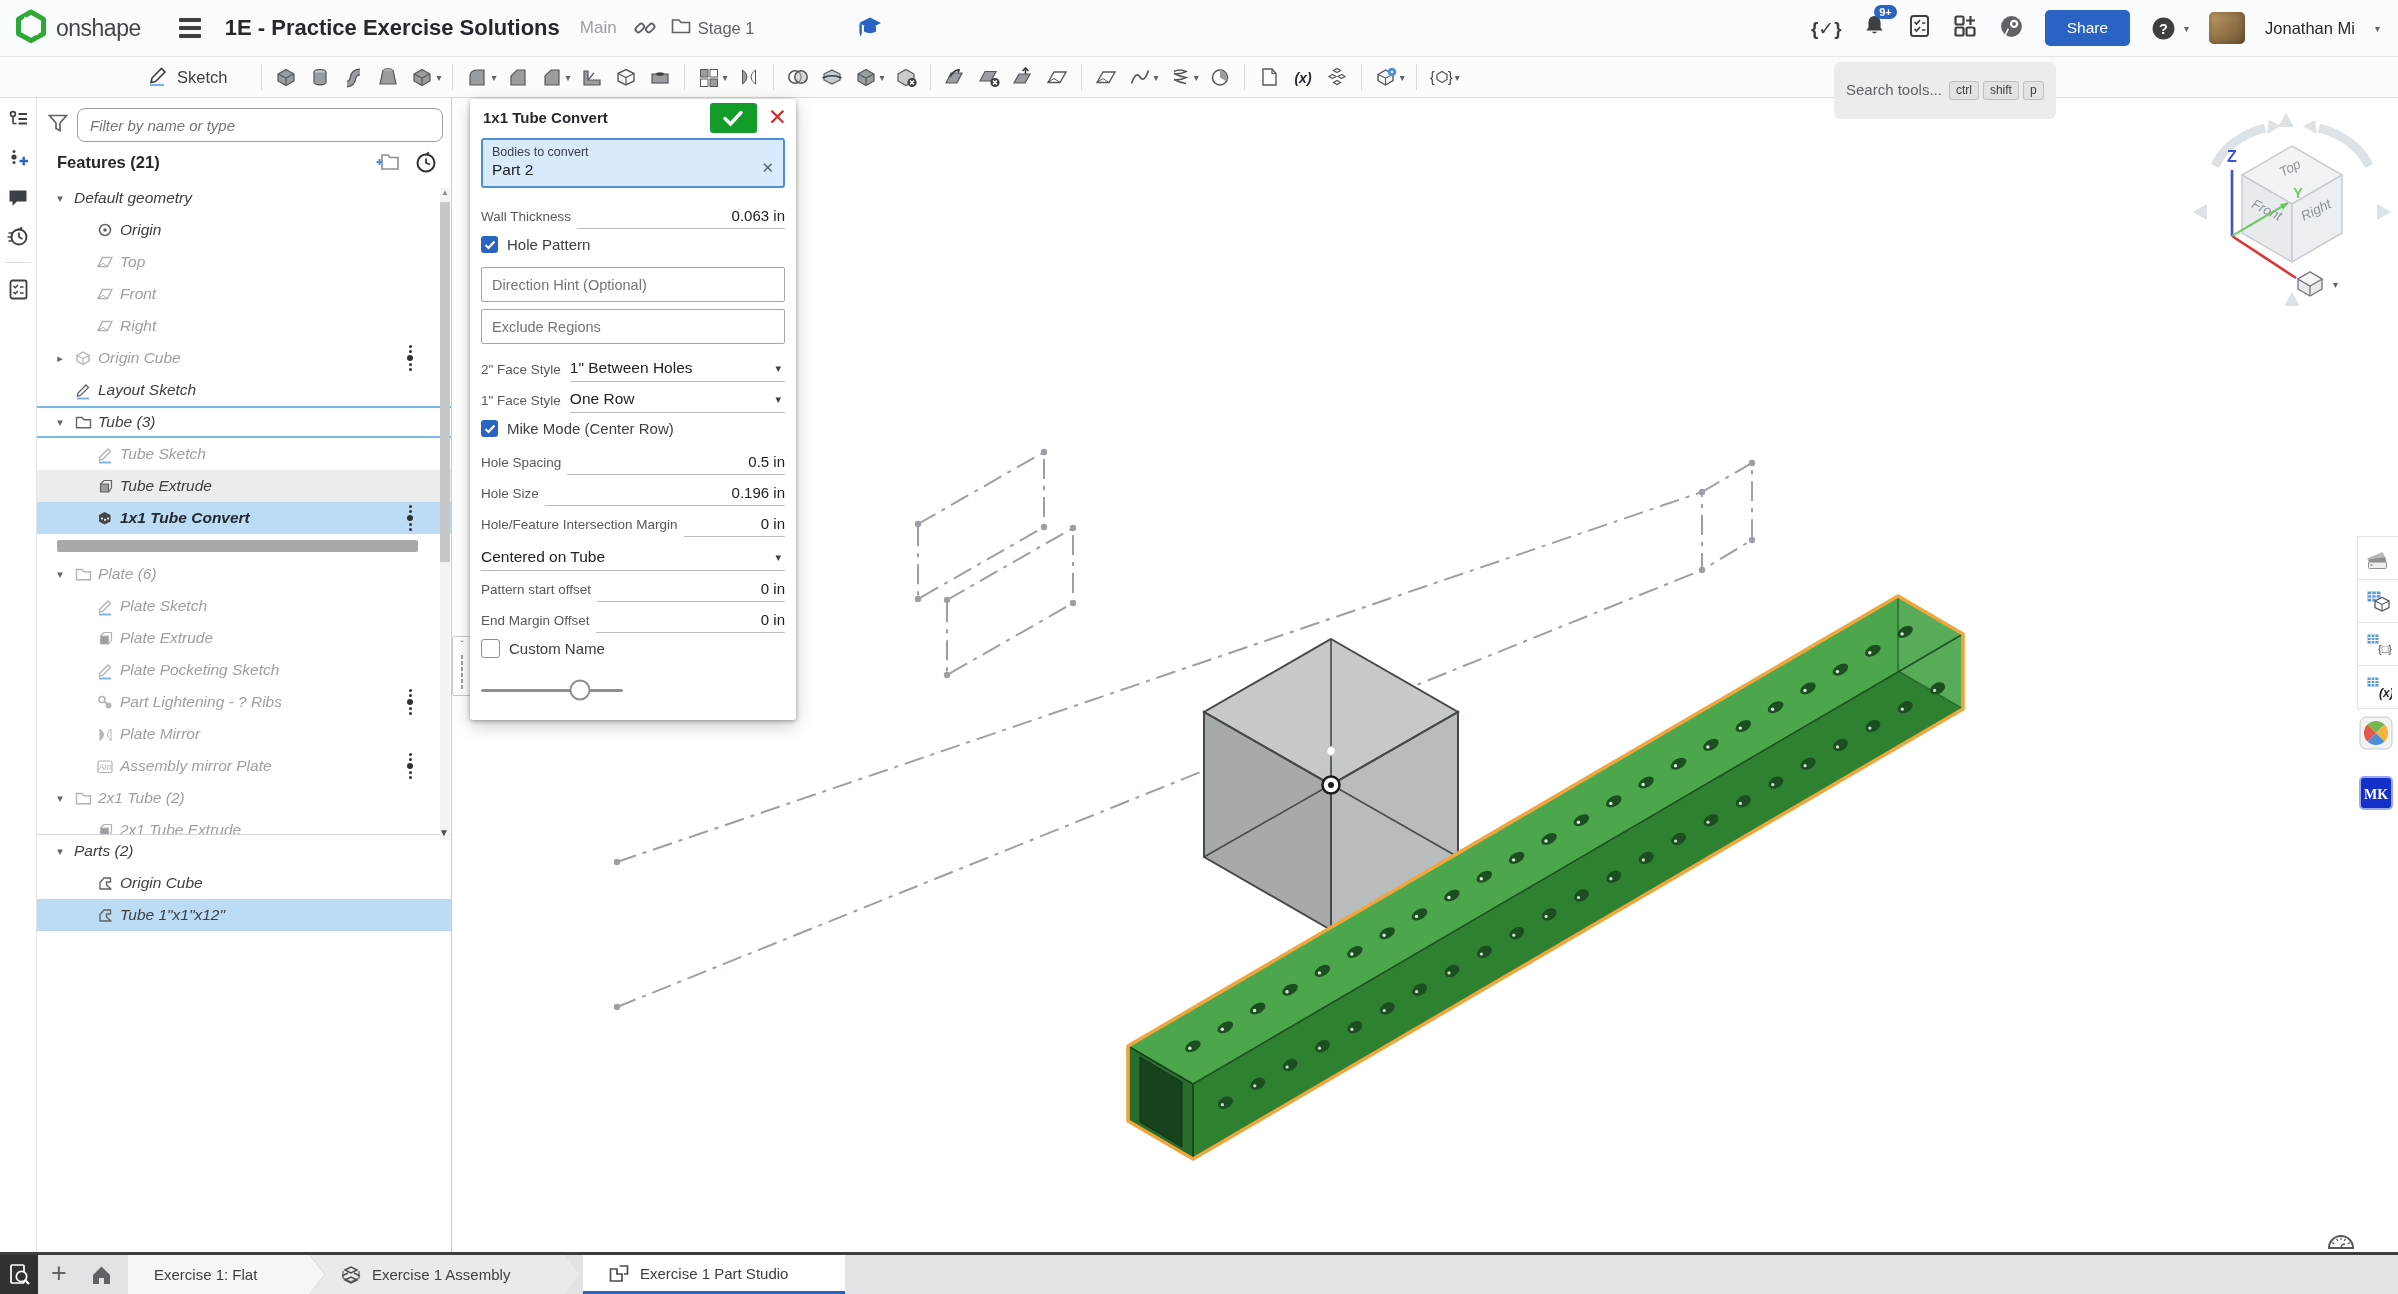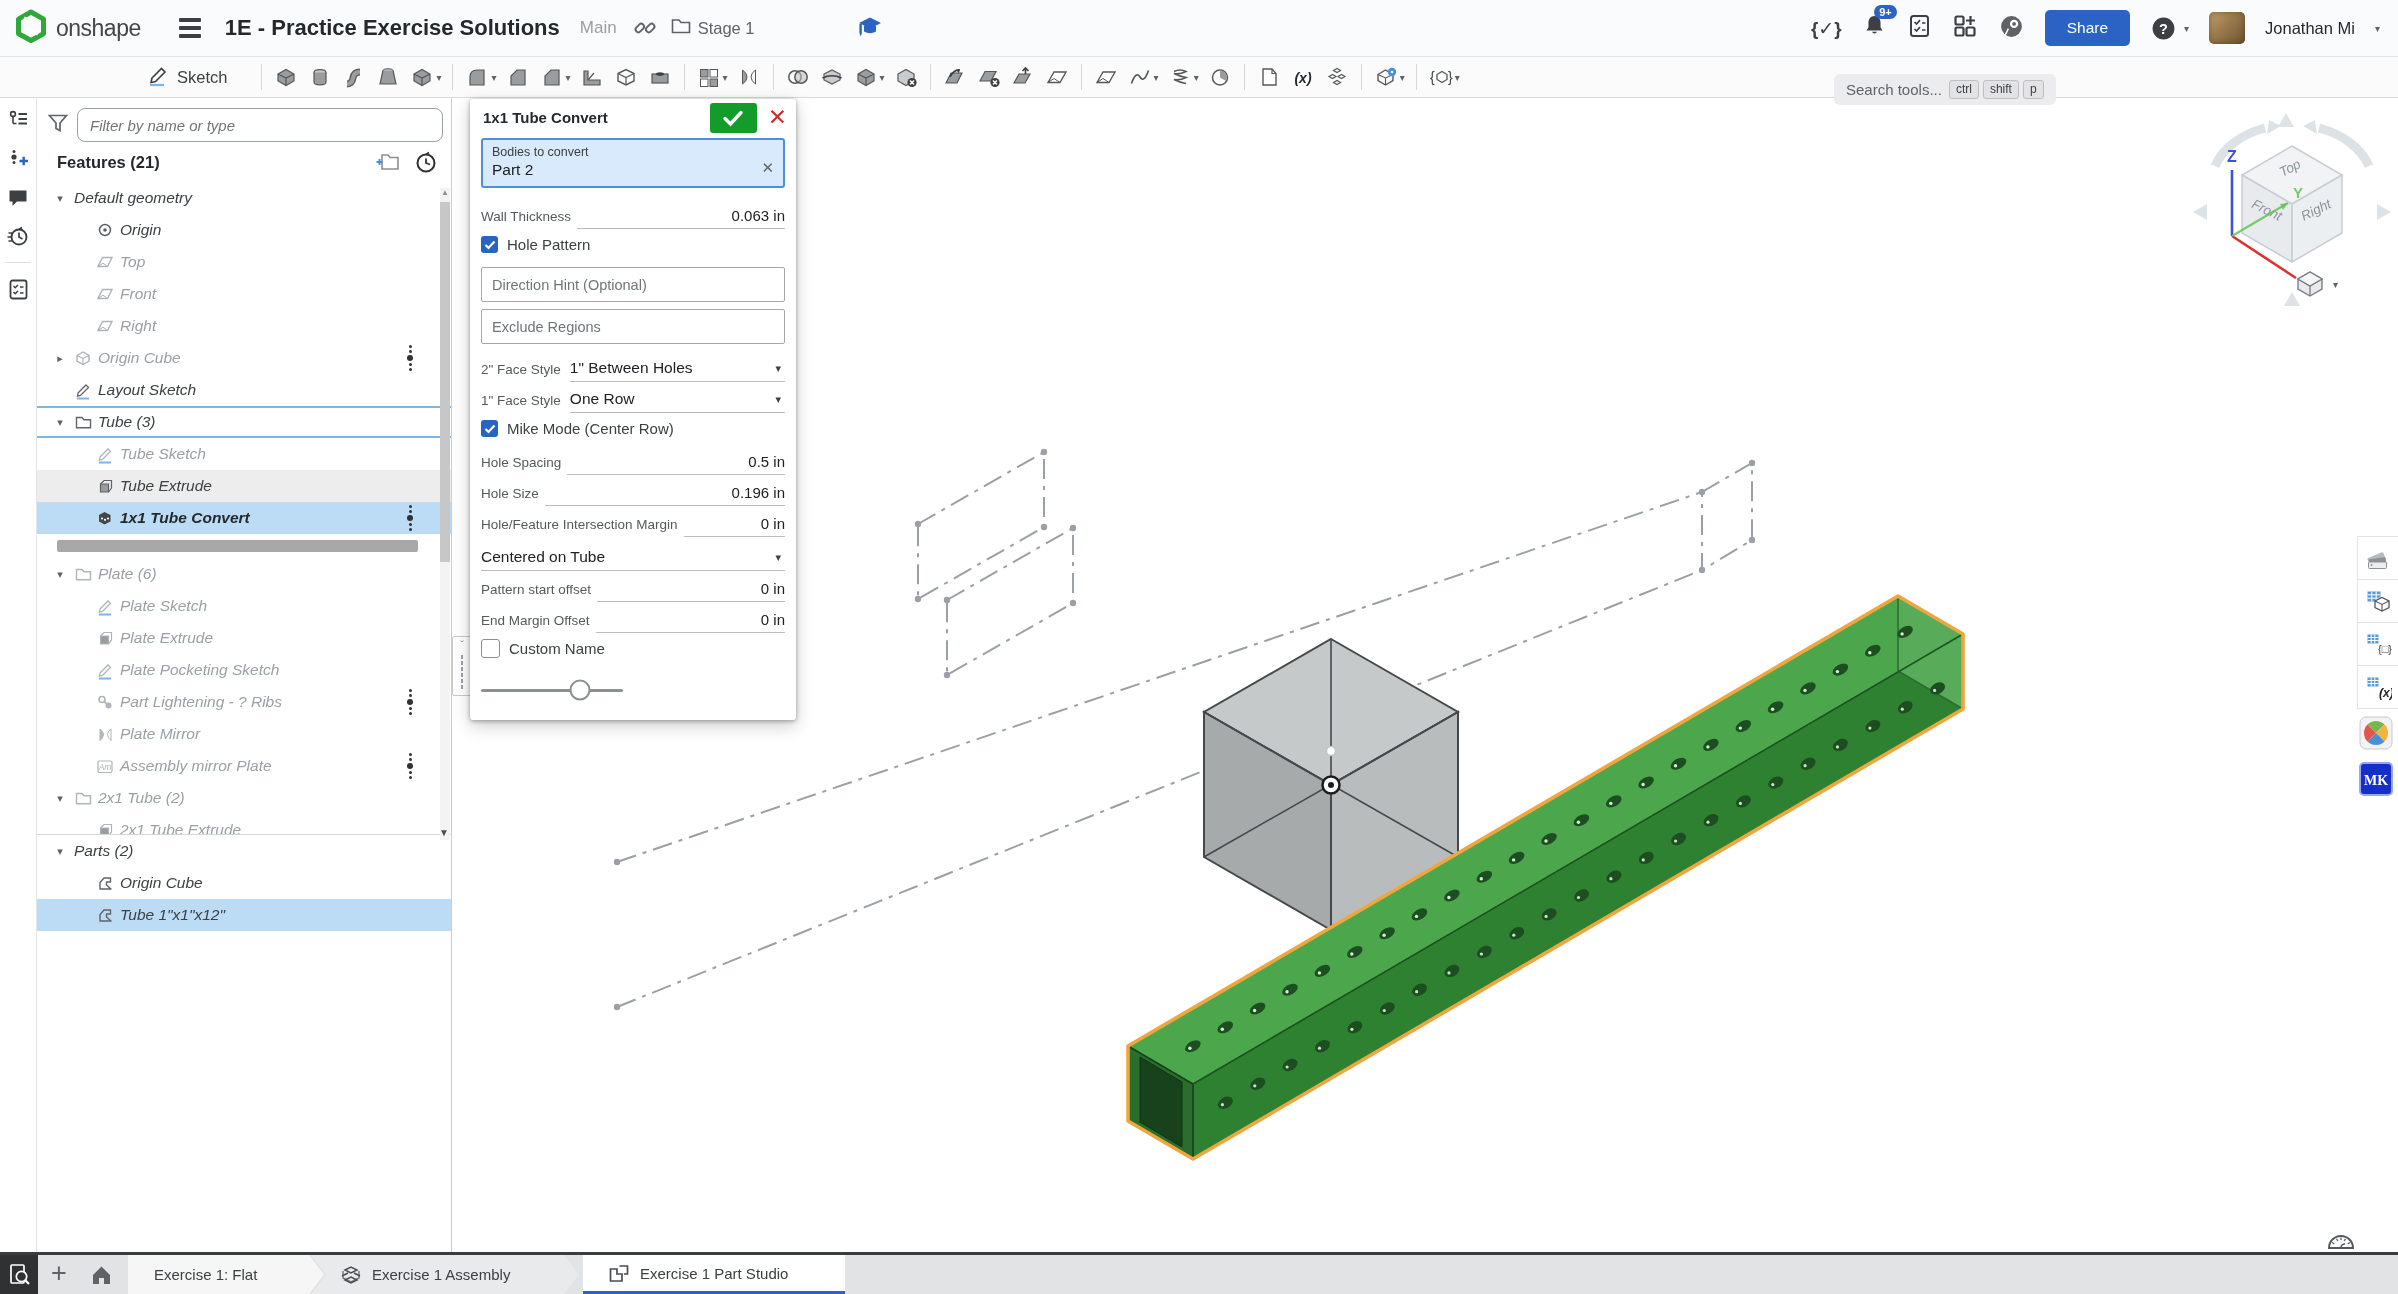--- a/index.html
+++ b/index.html
@@ -25,21 +25,21 @@
   .caret{font-size:10px;color:#5f6368;}
   .avatar{width:36px;height:32px;border-radius:5px;background:linear-gradient(135deg,#c4a06b 0%,#9a7a4d 45%,#6e5433 100%);box-shadow:inset 0 0 6px rgba(60,40,10,.5);}
   .user-name{font-size:16.5px;color:#24292e;}
 
   
   .tbar{position:absolute;top:57px;left:0;right:0;height:40px;background:#fbfbfc;border-bottom:1px solid #d8dadc;display:flex;align-items:center;padding-left:146px;z-index:9;}
   .sketch-btn{display:flex;align-items:center;gap:7px;font-size:16.5px;color:#3c4043;margin-right:27px;cursor:pointer;}
   .tb-btn{height:32px;display:flex;align-items:center;justify-content:center;padding:0 4px;cursor:pointer;border-radius:3px;}
   .tb-caret{font-size:10px;color:#5f6368;margin-left:1px;}
   .tb-sep{width:1px;height:26px;background:#d5d7d9;margin:0 7px;}
-  .search-tools{position:absolute;left:1834px;top:5px;display:flex;align-items:center;gap:7px;background:#ececee;border-radius:6px;padding:6px 12px;font-size:15px;color:#5f6368;cursor:pointer;margin-top:12px;}
+  .search-tools{position:absolute;left:1834px;top:5px;display:flex;align-items:flex-start;gap:7px;background:#ececee;border-radius:6px;padding:19px 12px;font-size:15px;color:#5f6368;cursor:pointer;}
   .kbd{background:#e3e3e5;border:1px solid #bdbfc1;border-radius:3px;padding:0 6px;font-size:12px;color:#3c4043;line-height:17px;}
 
   
   .rail{position:absolute;top:98px;left:0;width:36px;bottom:42px;background:#fff;border-right:1px solid #e3e5e7;display:flex;flex-direction:column;align-items:center;padding-top:10px;gap:16px;z-index:8;}
   .rail-sep{width:26px;height:1px;background:#dcdee0;margin:-2px 0;}
   .rail-btn{cursor:pointer;display:flex;}
 
   
   .panel{position:absolute;top:98px;left:37px;width:414px;bottom:42px;background:#fff;border-right:1px solid #c9cbcd;z-index:8;overflow:hidden;}
   .filter-row{display:flex;align-items:center;margin:10px 8px 0 10px;gap:8px;}
@@ -95,21 +95,21 @@
   .slider-knob{position:absolute;top:50%;transform:translate(-50%,-50%);width:17px;height:17px;border-radius:50%;background:#fff;border:2px solid #8d9093;cursor:grab;}
   .dlg-handle{position:absolute;left:452px;top:636px;width:18px;height:56px;background:#fff;border:1px solid #c9c9c9;border-radius:2px;z-index:19;display:flex;flex-direction:column;align-items:center;padding-top:2px;color:#7a7e82;font-size:11px;cursor:pointer;}
   .dlg-handle .dotcol{width:4px;flex:1;margin:3px 0 5px;background-image:radial-gradient(#9aa0a6 1.2px,transparent 1.3px);background-size:4px 6px;}
 
   
   .viewport{position:absolute;left:451px;top:98px;right:0;bottom:42px;background:#fff;overflow:hidden;z-index:1;}
   .viewcube{position:absolute;left:2185px;top:106px;width:213px;height:200px;z-index:5;cursor:pointer;}
   .view-options{position:absolute;left:2295px;top:270px;display:flex;align-items:center;gap:8px;z-index:6;cursor:pointer;}
   .rt-tools{position:absolute;left:2357px;top:537px;width:40px;z-index:6;display:flex;flex-direction:column;}
   .rt-btn{width:40px;height:42px;background:#fff;border:1px solid #e1e3e5;display:flex;align-items:center;justify-content:center;cursor:pointer;margin-top:-1px;}
-  .rt-apps{position:absolute;left:2357px;top:714px;width:40px;z-index:6;display:flex;flex-direction:column;gap:8px;}
+  .rt-apps{position:absolute;left:2357px;top:714px;width:40px;z-index:6;display:flex;flex-direction:column;gap:22px;}
   .rt-app{width:38px;height:38px;display:flex;align-items:center;justify-content:center;cursor:pointer;}
   .protractor{position:absolute;left:2324px;top:1226px;z-index:6;cursor:pointer;}
 
   
   .bbar{position:absolute;left:0;bottom:0;width:100%;height:42px;background:#e2e3e4;border-top:3px solid #3a3c3e;box-sizing:border-box;display:flex;align-items:stretch;z-index:10;}
   .bbar-tile{width:38px;background:#2f3133;display:flex;align-items:center;justify-content:center;cursor:pointer;flex:none;}
   .bbar-btn{width:42px;display:flex;align-items:center;justify-content:center;cursor:pointer;flex:none;}
   .plus{font-size:27px;color:#5f6368;line-height:1;margin-top:-3px;}
   .tab{display:flex;align-items:center;gap:9px;font-size:15px;color:#3c4043;position:relative;flex:none;curs
 

